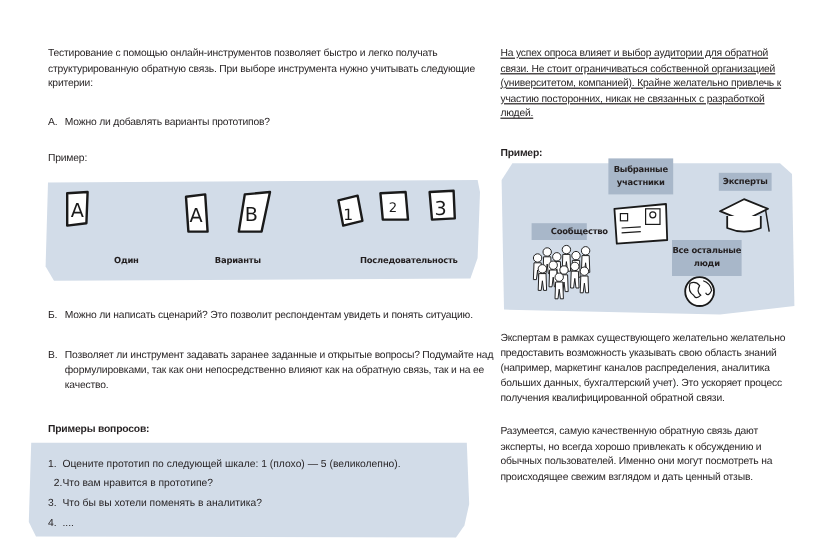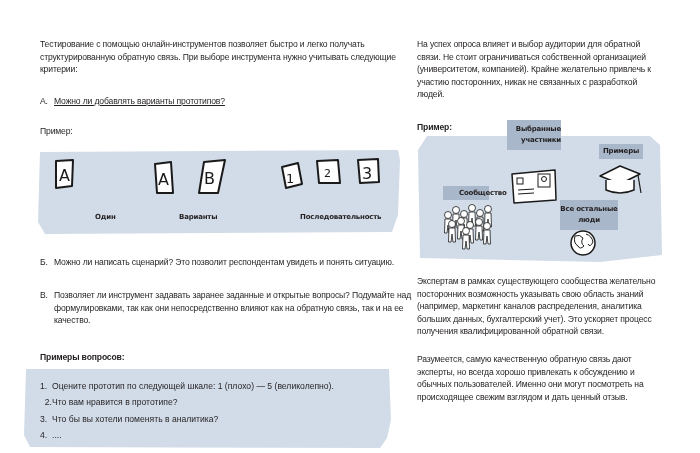--- a/index.html
+++ b/index.html
@@ -17,21 +17,21 @@
   svg { position: absolute; overflow: visible; }
   .ink { stroke: #1a1a1a; stroke-width: 2; fill: #fff; stroke-linejoin: round; }
   .inkthin { stroke: #1a1a1a; stroke-width: 1; fill: #fff; }
   .lettr { font-family: "DejaVu Sans", sans-serif; font-size: 16px; fill: #1a1a1a; }
 </style>
 </head>
 <body>
 
 <div class="txt" style="left:40px; top:38px; width:360px;">Тестирование с помощью онлайн-инструментов позволяет быстро и легко получать структурированную обратную связь. При выборе инструмента нужно учитывать следующие критерии:</div>
 
-<div class="txt" style="left:40px; top:95px; width:360px;text-decoration:underline;">
+<div class="txt" style="left:40px; top:95px; width:360px;">
   <span style="display:inline-block;width:14px;">А.</span><span>Можно ли добавлять варианты прототипов?</span>
 </div>
 
 <div class="txt" style="left:40px; top:125px;">Пример:</div>
 
 <svg width="700" height="453" style="left:0;top:0;">
   <path class="blue" d="M40,152 L398,150 L400,160 L398,215 L392,232 L45,234 L38,222 Z"></path>
 
   <g>
     <path class="ink" d="M56,161 L73,160 L72,186 L56,188 Z"></path>
@@ -77,21 +77,21 @@
 <svg width="700" height="453" style="left:0;top:0;">
   <path class="blue" d="M26,369 L389,369 L391,420 L387,438 L380,448 L30,447 L24,435 Z"></path>
 </svg>
 <div>
   <div class="list-item" style="left:40px; top:380px;"><span class="num">1.</span><span>Оцените прототип по следующей шкале: 1 (плохо) — 5 (великолепно).</span></div>
   <div class="list-item" style="left:40px; top:396px;text-align:right;"><span class="num">2.</span><span>Что вам нравится в прототипе?</span></div>
   <div class="list-item" style="left:40px; top:413px;"><span class="num">3.</span><span>Что бы вы хотели поменять в аналитика?</span></div>
   <div class="list-item" style="left:40px; top:429px;"><span class="num">4.</span><span>....</span></div>
 </div>
 
-<div class="txt" style="left:417px; top:38px; width:245px;">На успех опроса влияет и выбор аудитории для обратной связи. Не стоит ограничиваться собственной организацией (университетом, компанией). Крайне желательно привлечь к участию посторонних, никак не связанных с разработкой людей.</div>
+<div class="txt" style="left:417px; top:38px; width:245px;text-decoration:underline;">На успех опроса влияет и выбор аудитории для обратной связи. Не стоит ограничиваться собственной организацией (университетом, компанией). Крайне желательно привлечь к участию посторонних, никак не связанных с разработкой людей.</div>
 
 <div class="txt bold" style="left:417px; top:121px;">Пример:</div>
 
 <svg width="700" height="453" style="left:0;top:0;">
   <path class="blue" d="M427,136 L650,136 L660,145 L662,255 L600,262 L420,258 L418,150 Z"></path>
 
   <g>
     <path class="ink" d="M512,174 L555,170 L556,200 L514,203 Z" style="stroke-width:1.5"></path>
     <rect class="inkthin" x="517" y="178" width="6" height="6"></rect>
     <rect class="inkthin" x="538" y="174" width="12" height="13"></rect>
@@ -133,27 +133,27 @@
       <circle cx="470" cy="225" r="3.5" fill="#fff" stroke="#1a1a1a" stroke-width="0.8"></circle>
       <path d="M476,226 L482,226 L482.5,240 L480,240 L479,232 L478,240 L475.5,240 Z" fill="#fff" stroke="#1a1a1a" stroke-width="0.8"></path>
       <circle cx="479" cy="222" r="3.5" fill="#fff" stroke="#1a1a1a" stroke-width="0.8"></circle>
       <path d="M484,230 L490,230 L490.5,244 L488,244 L487,236 L486,244 L483.5,244 Z" fill="#fff" stroke="#1a1a1a" stroke-width="0.8"></path>
       <circle cx="487" cy="226" r="3.5" fill="#fff" stroke="#1a1a1a" stroke-width="0.8"></circle>
       <path d="M463,235 L469,235 L469.5,249 L467,249 L466,241 L465,249 L462.5,249 Z" fill="#fff" stroke="#1a1a1a" stroke-width="0.8"></path>
       <circle cx="466" cy="231" r="3.5" fill="#fff" stroke="#1a1a1a" stroke-width="0.8"></circle>
     </g>
 </svg>
 
-<div class="label-box" style="left:507px; top:120px; width:54px; height:30px;text-align:right;">
+<div class="label-box" style="left:507px; top:132px; width:54px; height:30px;">
   <div class="hand" style="position:static; line-height:11px; padding-top:4px;">Выбранные участники</div>
 </div>
 <div class="label-box" style="left:599px; top:144px; width:44px; height:15px;">
-  <div class="hand" style="position:static; line-height:15px;">Примеры</div>
+  <div class="hand" style="position:static; line-height:15px;">Эксперты</div>
 </div>
 <div class="label-box" style="left:443px; top:186px; width:46px; height:14px;">
   <div class="hand" style="position:static; line-height:14px;margin-left:16px;">Сообщество</div>
 </div>
 <div class="label-box" style="left:560px; top:200px; width:58px; height:30px;">
   <div class="hand" style="position:static; line-height:11px; padding-top:4px;">Все остальные люди</div>
 </div>
 
-<div class="txt" style="left:417px; top:275px; width:250px;">Экспертам в рамках существующего сообщества желательно посторонних возможность указывать свою область знаний (например, маркетинг каналов распределения, аналитика больших данных, бухгалтерский учет). Это ускоряет процесс получения квалифицированной обратной связи.</div>
+<div class="txt" style="left:417px; top:275px; width:250px;">Экспертам в рамках существующего желательно желательно предоставить возможность указывать свою область знаний (например, маркетинг каналов распределения, аналитика больших данных, бухгалтерский учет). Это ускоряет процесс получения квалифицированной обратной связи.</div>
 <div class="txt" style="left:417px; top:353px; width:250px;">Разумеется, самую качественную обратную связь дают эксперты, но всегда хорошо привлекать к обсуждению и обычных пользователей. Именно они могут посмотреть на происходящее свежим взглядом и дать ценный отзыв.</div>
 
 </body></html>

